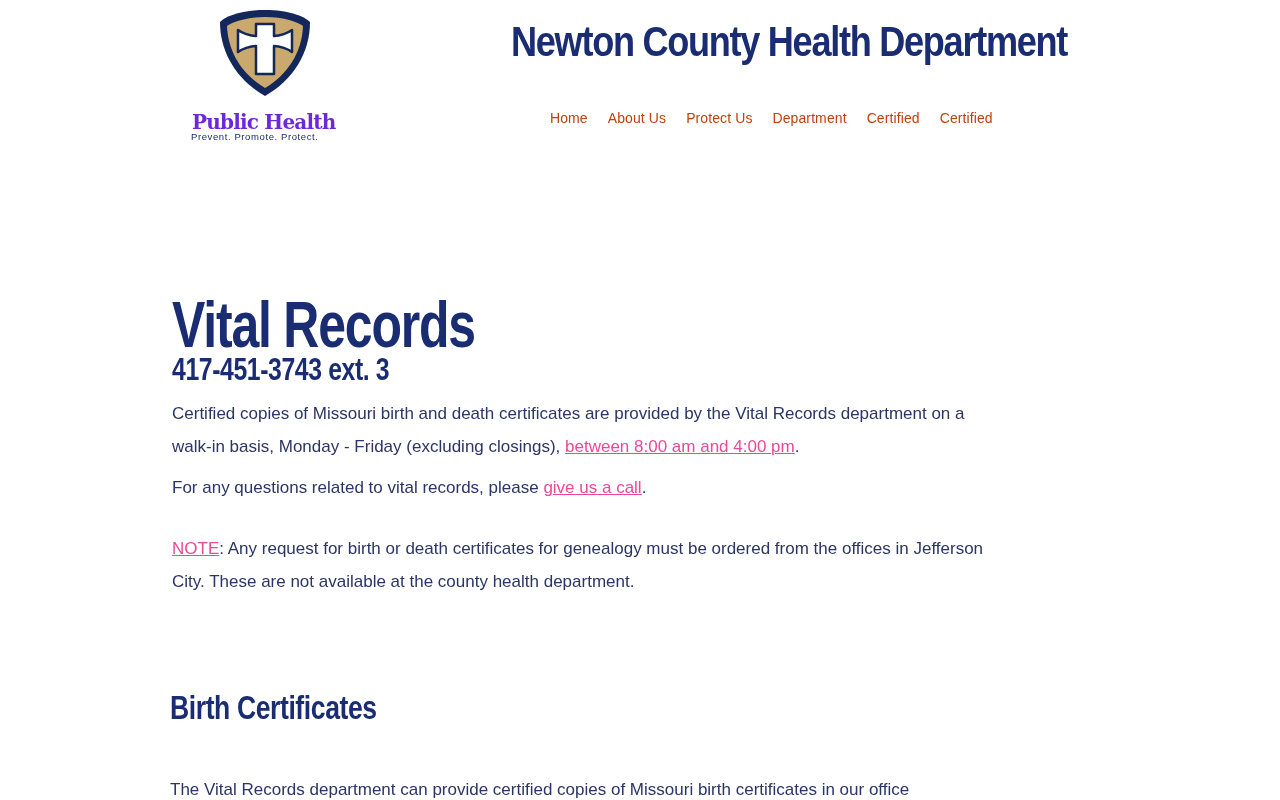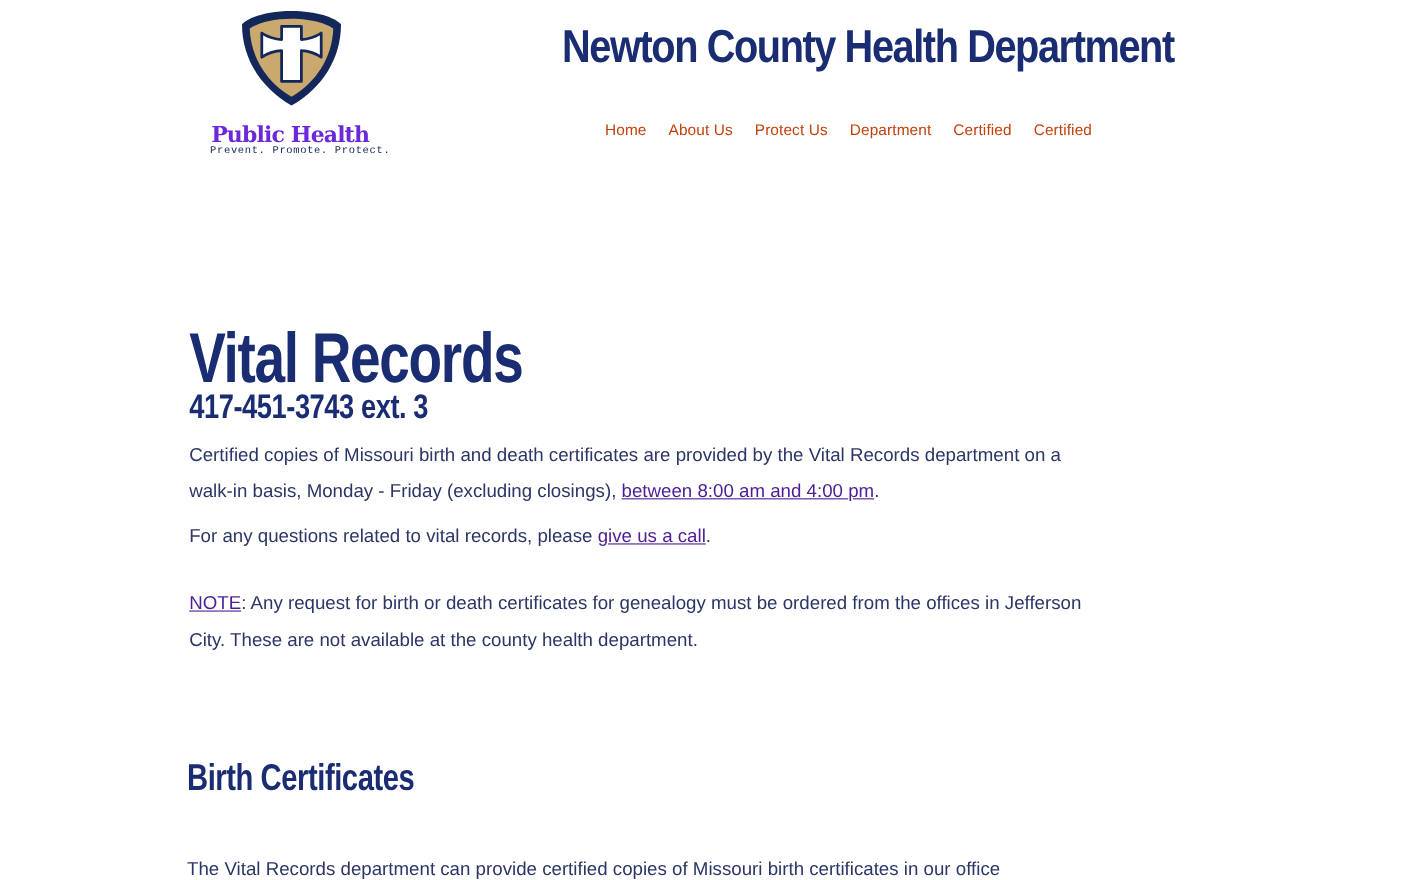--- a/index.html
+++ b/index.html
@@ -8,21 +8,21 @@
 
     .logo { position: absolute; left: 188px; top: 6px; width: 154px; height: 134px; }
     .logo svg { position: absolute; left: 30px; top: 2px; }
     .logo-word {
       position: absolute; left: 4px; top: 104px;
       font-family: "DejaVu Serif", serif; font-weight: bold;
       font-size: 20px; letter-spacing: -0.8px; color: #6d28d9; white-space: nowrap;
     }
     .logo-tag {
       position: absolute; left: 3px; top: 125px;
-      font-family: Liberation Mono, monospace; font-size: 9.5px;
+      font-family: Liberation Sans, sans-serif; font-size: 9.5px;
       letter-spacing: 0.6px; color: #13275a; white-space: nowrap;
     }
 
     .site-title {
       position: absolute; left: 511px; top: 18px;
       font-family: "Liberation Sans Narrow", "Liberation Sans", sans-serif;
       font-weight: bold; font-size: 42px; color: #1a2c72;
       letter-spacing: -1.5px; transform: scaleX(0.86); transform-origin: left top;
       white-space: nowrap;
     }
@@ -39,21 +39,21 @@
     }
     .page-title { left: 172px; top: 288px; font-size: 64px; transform: scaleX(0.78); letter-spacing: -1.5px; }
     .phone { left: 172px; top: 352px; font-size: 31px; transform: scaleX(0.80); letter-spacing: -0.5px; }
     .section-title { left: 170px; top: 688px; font-size: 34px; transform: scaleX(0.78); letter-spacing: -0.5px; }
 
     .para {
       position: absolute; left: 172px; width: 820px;
       font-family: "Liberation Sans", sans-serif; font-size: 17px; line-height: 33px;
       color: #2b3566;
     }
-    .para a { color: #4c1d95; text-decoration: underline; }
+    .para a { color: #ec4899; text-decoration: underline; }
     .p1 { top: 397px; }
     .p2 { top: 471px; }
     .p3 { top: 532px; }
     .p4 { top: 773px; left: 170px; }
   </style>
 </head>
 <body>
 
 <div class="logo">
   <svg width="94" height="90" viewBox="0 0 94 90">

